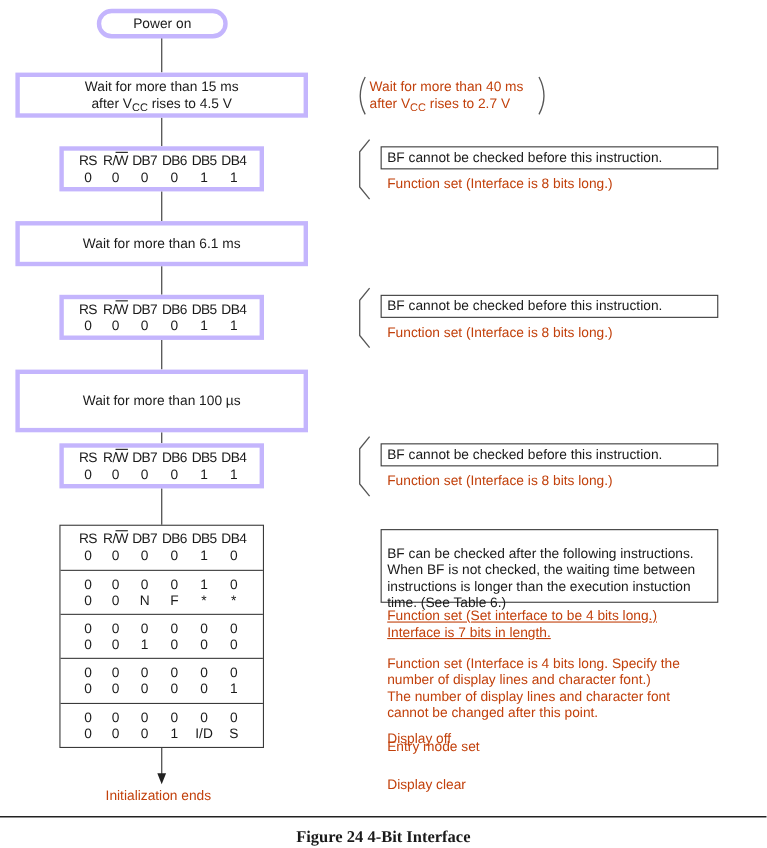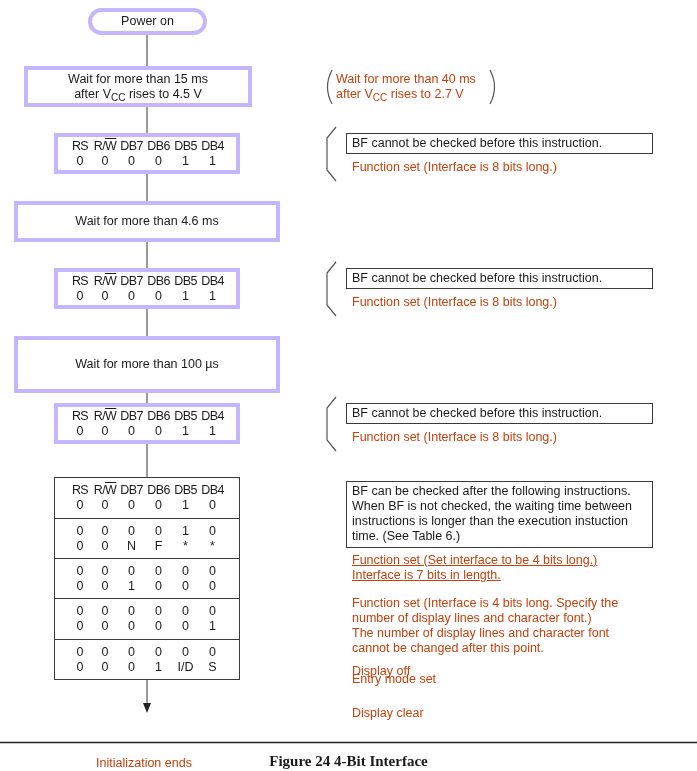--- a/index.html
+++ b/index.html
@@ -48,21 +48,21 @@
     <path d="M336,397 L327,408 L327,440 L336,451"></path>
     <line x1="0" y1="742.5" x2="697" y2="742.5" stroke="#222" stroke-width="1.5"></line>
   </g>
   <polygon points="143,703 151,703 147,713" fill="#222"></polygon>
 </svg>
 
 <div class="box pill" style="left:88px; top:8px; width:119px; height:27px;">
   <span>Power on</span>
 </div>
 
-<div class="box" style="left:24px; top:66px; width:228px; height:41px;">
+<div class="box" style="left:14px; top:66px; width:266px; height:41px;">
   <span>Wait for more than 15 ms</span>
   <span><span>after V</span><sub>CC</sub><span> rises to 4.5 V</span></span>
 </div>
 
 <div class="note" style="left:336px; top:72px;">
   <div>Wait for more than 40 ms</div>
   <div><span>after V</span><sub>CC</sub><span> rises to 2.7 V</span></div>
 </div>
 
 <div class="box" style="left:54px; top:133px; width:186px; height:41px;">
@@ -81,21 +81,21 @@
     <span>1</span>
   </div>
 </div>
 
 <div class="bfbox" style="left:346px; top:133px; width:307px; height:21px; padding-top:2px;">
   <span>BF cannot be checked before this instruction.</span>
 </div>
 <div class="note" style="left:352px; top:160px;">Function set  (Interface is 8 bits long.)</div>
 
 <div class="box" style="left:14px; top:201px; width:266px; height:41px;">
-  <span>Wait for more than 4.6 ms</span>
+  <span>Wait for more than 6.1 ms</span>
 </div>
 
 <div class="box" style="left:54px; top:268px; width:186px; height:41px;">
   <div class="grid">
     <span class="hdr">RS</span>
     <span class="hdr"><span>R/</span><span class="ov">W</span></span>
     <span class="hdr">DB7</span>
     <span class="hdr">DB6</span>
     <span class="hdr">DB5</span>
     <span class="hdr">DB4</span>
@@ -217,23 +217,23 @@
           <span>0</span>
           <span>0</span>
           <span>1</span>
           <span>I/D</span>
           <span>S</span>
         </div>
       </div>
     </div>
 </div>
 
-<div class="note" style="left:96px; top:716px;margin-top:40px;">Initialization ends</div>
-
-<div class="bfbox" style="left:346px; top:481px; width:307px; height:67px; padding:2px 5px;">
+<div class="note" style="left:96px; top:716px;">Initialization ends</div>
+
+<div class="bfbox" style="left:346px; top:481px; width:307px; height:67px; padding:14px 5px;">
   <span>BF can be checked after the following instructions. When BF is not checked, the waiting time between instructions is longer than the execution instuction time.  (See Table 6.)</span>
 </div>
 <div class="note" style="left:352px; top:553px;text-decoration:underline;">
   <div>Function set  (Set interface to be 4 bits long.)</div>
   <div>Interface is 7 bits in length.</div>
 </div>
 <div class="note" style="left:352px; top:596px;">
   <div>Function set  (Interface is 4 bits long.  Specify the</div>
   <div>number of display lines and character font.)</div>
   <div>The number of display lines and character font</div>

